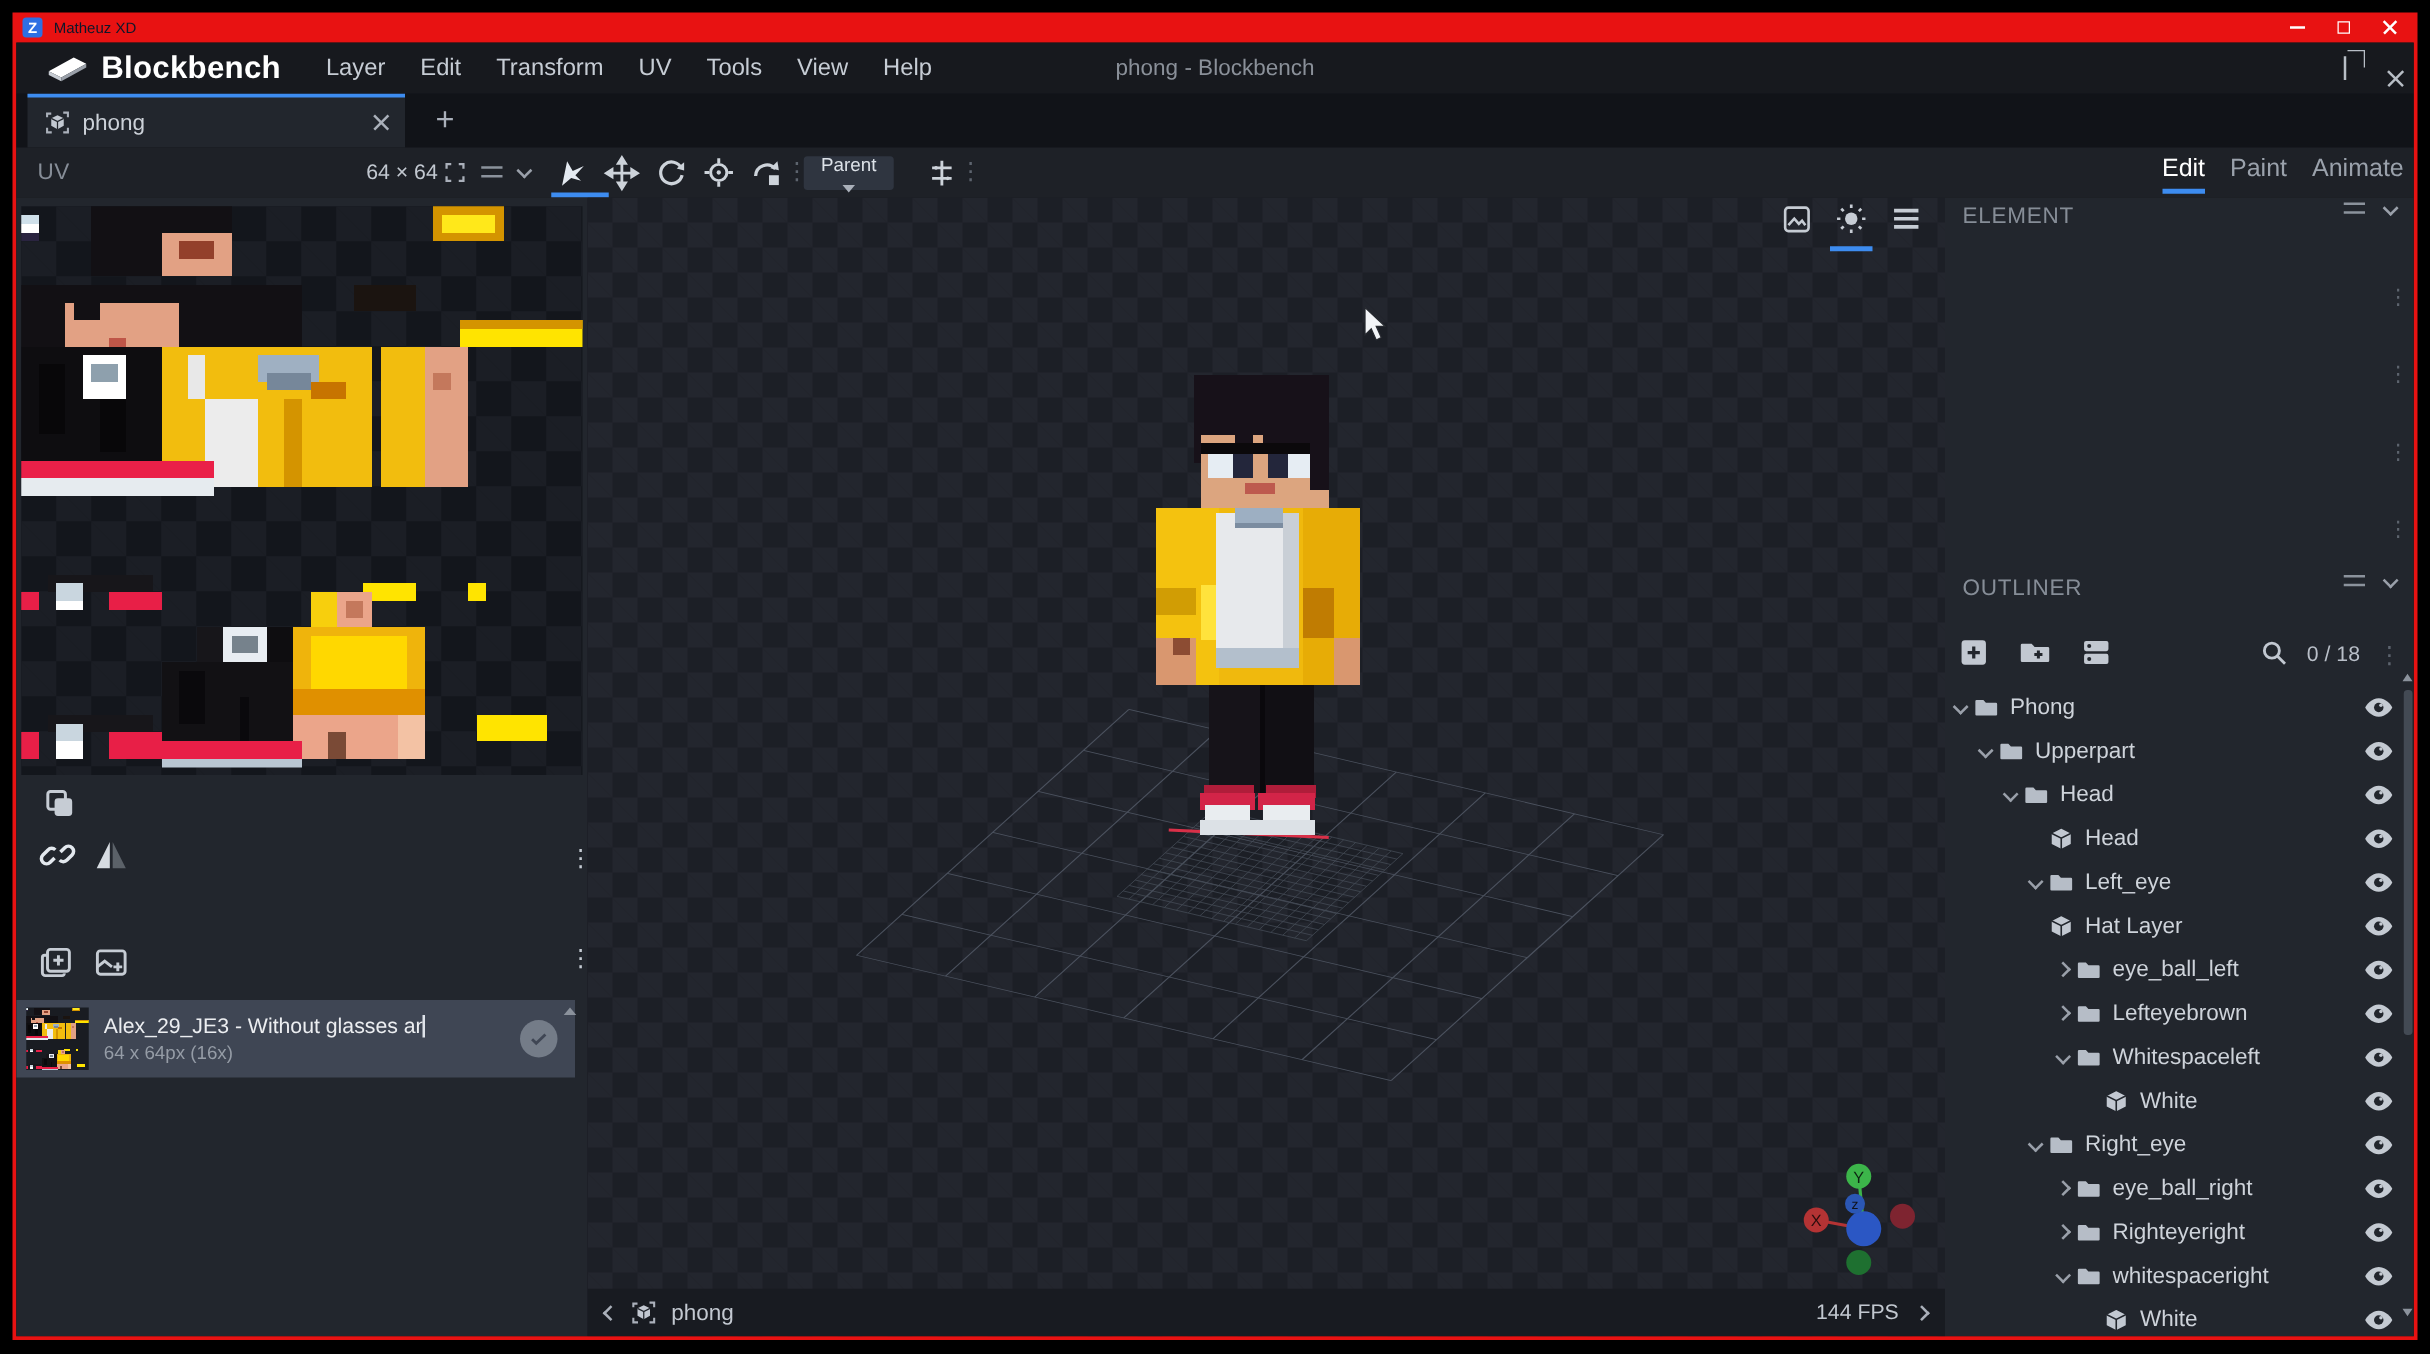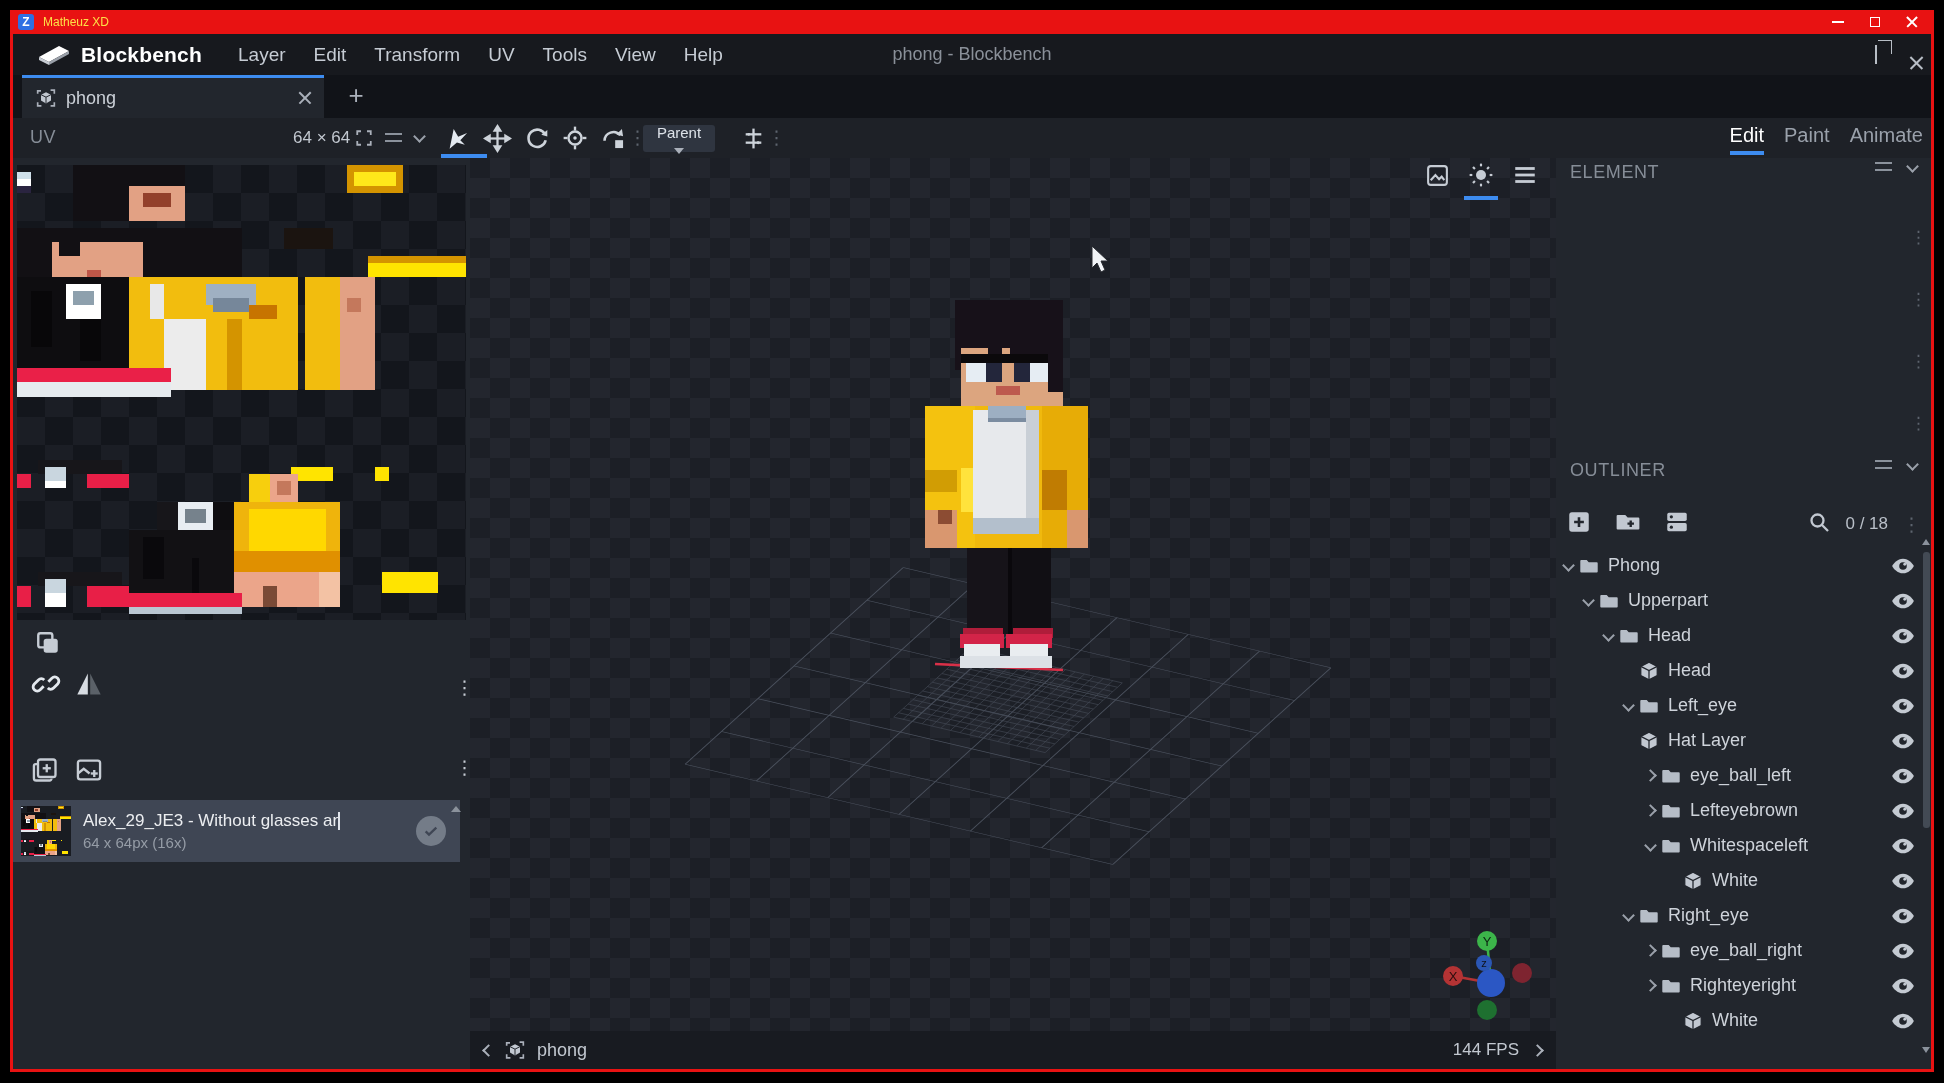--- a/index.html
+++ b/index.html
@@ -13,34 +13,34 @@
     --txt-dim:#8a9099;
     --icon:#b7bdc7;
   }
   *{margin:0;padding:0;box-sizing:border-box;font-family:"Liberation Sans",sans-serif;}
   html,body{background:#000;}
   #stage{position:relative;width:1944px;height:1083px;background:#000;overflow:hidden;}
   
   .win{position:absolute;left:10px;top:10px;width:1924px;height:1062px;background:var(--red);}
   .titlebar{position:absolute;left:0;top:0;right:0;height:24px;display:flex;align-items:center;padding-left:8px;}
   .ez-logo{width:16px;height:16px;background:#2e6fe3;border-radius:3px;color:#fff;font-size:12px;font-weight:bold;display:flex;align-items:center;justify-content:center;line-height:1;}
-  .tb-title{color:#fde047;font-size:12px;margin-left:9px;}
+  .tb-title{color:#0f172a;font-size:12px;margin-left:9px;}
   .tb-controls{margin-left:auto;display:flex;align-items:center;gap:26px;padding-right:16px;}
   .tb-controls .g{color:#fff;display:flex;align-items:center;}
   .g-min{width:12px;height:2px;background:#fff;}
   .g-max{width:10px;height:10px;border:1.5px solid #fff;}
   .g-x{position:relative;width:12px;height:12px;}
   .g-x::before,.g-x::after{content:"";position:absolute;left:-1px;top:5px;width:14px;height:1.6px;background:#fff;}
   .g-x::before{transform:rotate(45deg);} .g-x::after{transform:rotate(-45deg);}
   
   .app{position:absolute;left:3px;right:3px;top:24px;bottom:3px;background:var(--bg);overflow:hidden;}
   
   .menubar{position:absolute;left:0;right:0;top:0;height:41px;background:#17191e;display:flex;align-items:center;}
   .brand{display:flex;align-items:center;gap:10px;padding-left:24px;}
-  .brand-name{color:#fff;font-size:21px;font-weight:bold;letter-spacing:.2px;}
+  .brand-name{color:#fff;font-size:25px;font-weight:bold;letter-spacing:.2px;}
   .menu-items{display:flex;gap:0;margin-left:22px;}
   .menu-item{color:#c6ccd4;font-size:19px;padding:0 14px;cursor:default;}
   .win-title{position:absolute;left:50%;transform:translateX(-50%);color:#8a9099;font-size:18px;}
   .mb-controls{margin-left:auto;display:flex;align-items:center;gap:32px;padding-right:22px;}
   .mg{color:#b8bec6;}
   .mg-min{width:16px;height:2px;background:#b8bec6;}
   .mg-restore{position:relative;width:13px;height:13px;border:1.6px solid #b8bec6;background:#17191e;}
   .mg-restore::before{content:"";position:absolute;left:2px;top:-6px;width:13px;height:13px;border:1.6px solid #b8bec6;border-bottom:none;border-left:none;}
   .mg-x{position:relative;width:15px;height:15px;}
   .mg-x::before,.mg-x::after{content:"";position:absolute;left:-1px;top:7px;width:17px;height:1.7px;background:#b8bec6;}
@@ -866,20 +866,37 @@
                   </svg>
                 </span>
               <span class="olabel">Righteyeright</span>
               <span class="eye">
                   <svg viewBox="0 0 24 24">
                     <use href="#i-eye"></use>
                   </svg>
                 </span>
             </div>
             <div class="orow">
+              <span class="ind" style="width:84px"></span>
+                <span class="chevslot">
+                  <span class="chev down"></span>
+                </span>
+              <span class="oicon">
+                  <svg viewBox="0 0 24 24">
+                    <use href="#i-folder"></use>
+                  </svg>
+                </span>
+              <span class="olabel">whitespaceright</span>
+              <span class="eye">
+                  <svg viewBox="0 0 24 24">
+                    <use href="#i-eye"></use>
+                  </svg>
+                </span>
+            </div>
+            <div class="orow">
               <span class="ind" style="width:106px"></span>
                 <span class="chevslot"></span>
               <span class="oicon">
                   <svg viewBox="0 0 24 24">
                     <use href="#i-cube"></use>
                   </svg>
                 </span>
               <span class="olabel">White</span>
               <span class="eye">
                   <svg viewBox="0 0 24 24">

